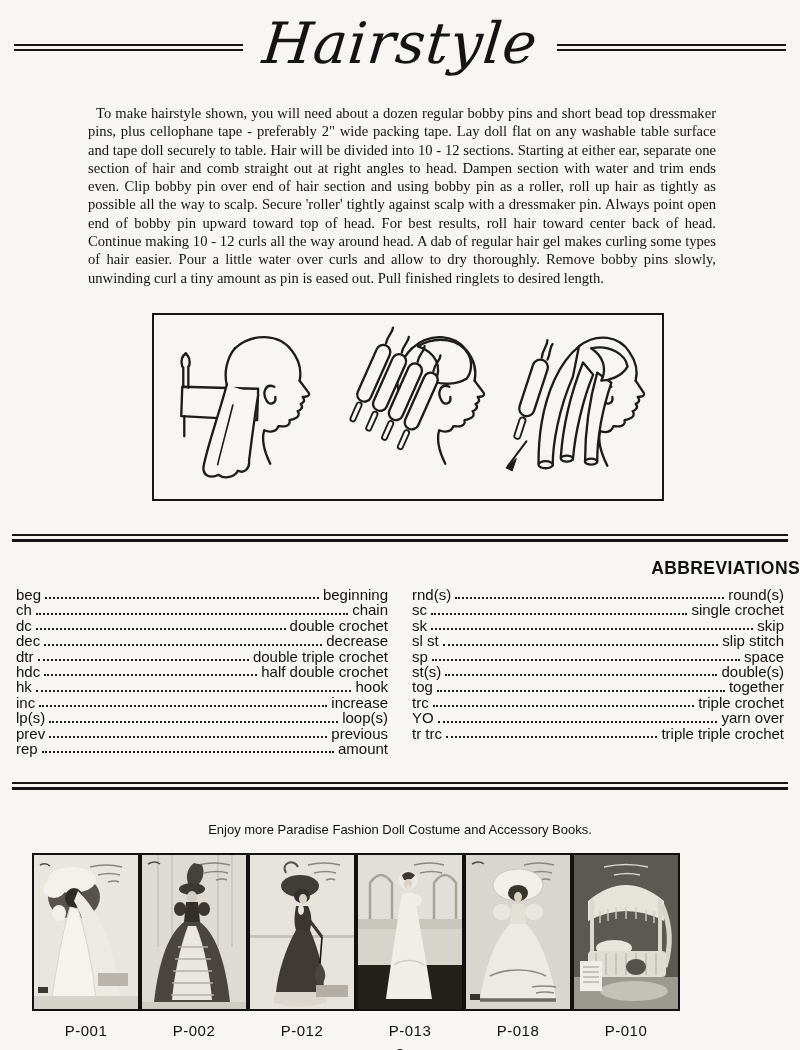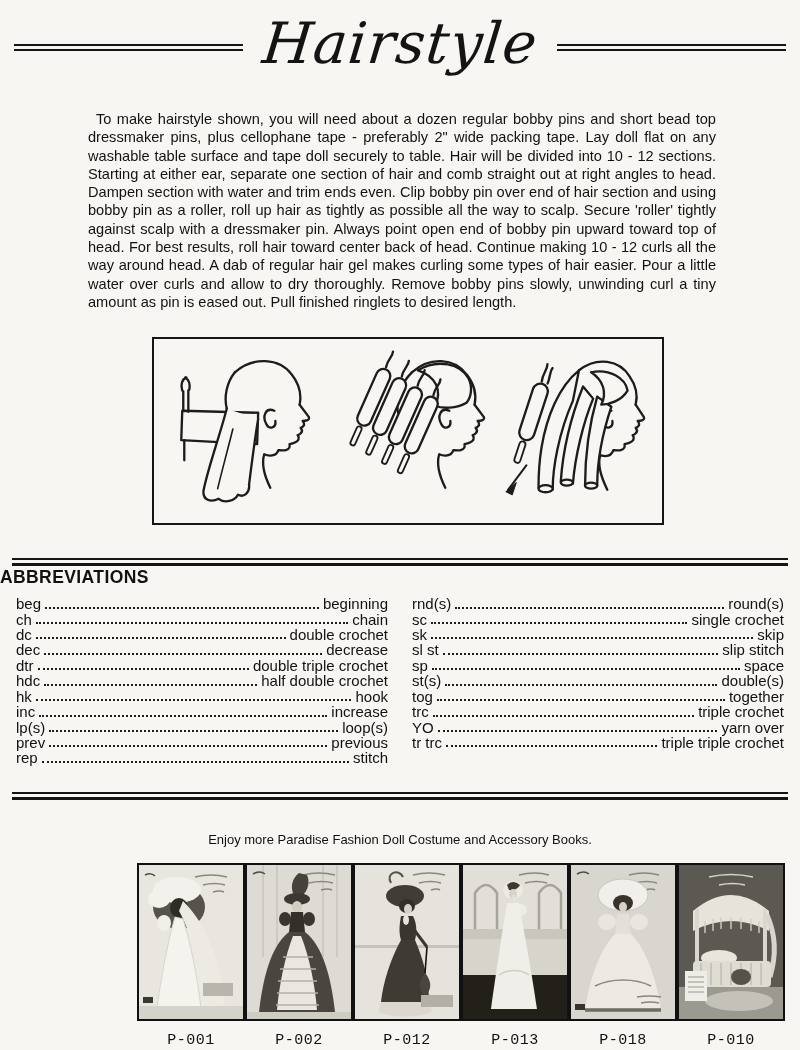--- a/index.html
+++ b/index.html
@@ -11,48 +11,48 @@
   
   .title-row{display:flex;align-items:flex-start;margin:10px 14px 0 14px;height:72px;}
   .title-line{flex:1;height:3px;border-top:2.5px solid #151515;border-bottom:2.5px solid #151515;margin-top:34px;}
   .script-title{
     font-family:"DejaVu Serif",serif;font-style:italic;font-weight:normal;
     font-size:57px;line-height:66px;margin:0;padding:0 20px;
     transform:skewX(-6deg);letter-spacing:1px;white-space:nowrap;
   }
   
   .intro{
-    margin:28px 84px 0 88px;font-size:14.6px;line-height:18.3px;
-    text-align:justify;text-indent:8px;color:#121212;
+    margin:22px 84px 0 88px;font-size:14.6px;line-height:18.3px;
+    text-align:justify;text-indent:8px;color:#121212;font-family:Liberation Serif, serif;
   }
   
   .diagram-box{
     width:512px;height:188px;border:2.5px solid #151515;margin:26px 0 0 152px;
     display:flex;align-items:center;justify-content:space-around;
     box-sizing:border-box;background:#f7f6f2;padding:0 4px;
   }
   .head-svg{height:170px;}
   
   .double-rule{margin:0 12px;height:3px;border-top:2.5px solid #151515;border-bottom:3.5px solid #151515;}
   .rule-top{margin-top:33px;}
   .rule-bottom{margin-top:26px;}
   
   .abbr-heading{
-    text-align:left;font-size:17.5px;font-weight:bold;letter-spacing:.4px;
-    margin-top:1px;color:#111;
+    text-align:right;font-size:17.5px;font-weight:bold;letter-spacing:.4px;
+    margin-top:16px;color:#111;
   }
   .abbr-cols{display:flex;gap:24px;margin:8px 16px 0 16px;}
   .abbr-col{flex:1;min-width:0;}
   .ab-row{display:flex;font-size:15px;line-height:15.4px;color:#111;}
   .ab-term{white-space:nowrap;}
   .ab-dots{flex:1;border-bottom:2px dotted #1d1d1d;margin:0 4px 3px 4px;align-self:flex-end;}
   .ab-def{white-space:nowrap;}
   
   .books-intro{text-align:center;font-size:13px;margin-top:32px;color:#111;}
-  .covers-row{display:flex;justify-content:flex-end;margin:16px 15px 0 32px;font-family:Liberation Mono, monospace;}
+  .covers-row{display:flex;justify-content:flex-start;margin:16px 15px 0 32px;}
   .cover-card{width:108px;text-align:center;}
   .cover-frame{
     width:108px;height:158px;border:2px solid #111;box-sizing:border-box;
     background:#e7e4de;overflow:hidden;
   }
   .cover-frame svg{display:block;width:100%;height:100%;}
   .cover-label{margin-top:11px;font-size:15px;letter-spacing:.5px;color:#111;}
   
   .page-number{text-align:center;font-size:16px;margin-top:8px;color:#111;}
   .squig{stroke:#8a8780;stroke-width:1.6;fill:none;}
@@ -189,21 +189,21 @@
           <span class="ab-def">loop(s)</span>
         </div>
       <div class="ab-row">
           <span class="ab-term">prev</span>
           <span class="ab-dots"></span>
           <span class="ab-def">previous</span>
         </div>
       <div class="ab-row">
           <span class="ab-term">rep</span>
           <span class="ab-dots"></span>
-          <span class="ab-def">stitch</span>
+          <span class="ab-def">amount</span>
         </div>
     </div>
     <div class="abbr-col">
       <div class="ab-row">
           <span class="ab-term">rnd(s)</span>
           <span class="ab-dots"></span>
           <span class="ab-def">round(s)</span>
         </div>
       <div class="ab-row">
           <span class="ab-term">sc</span>

